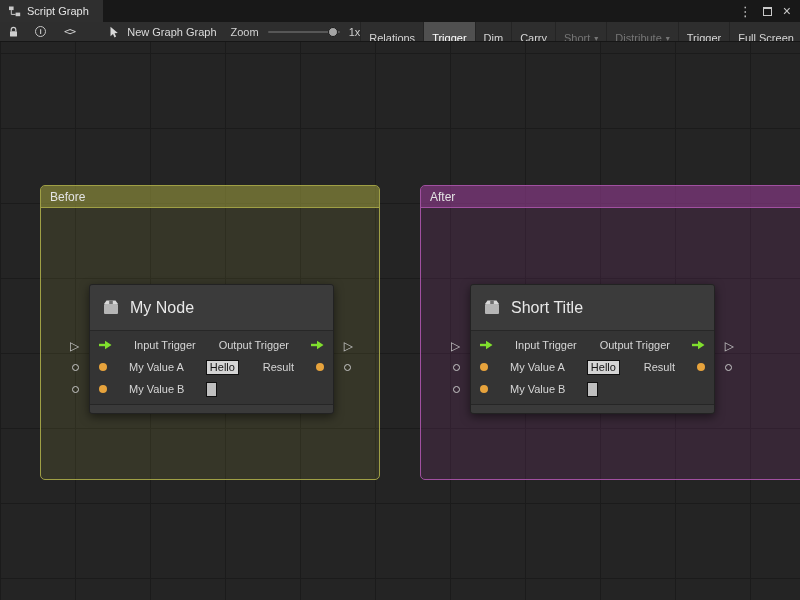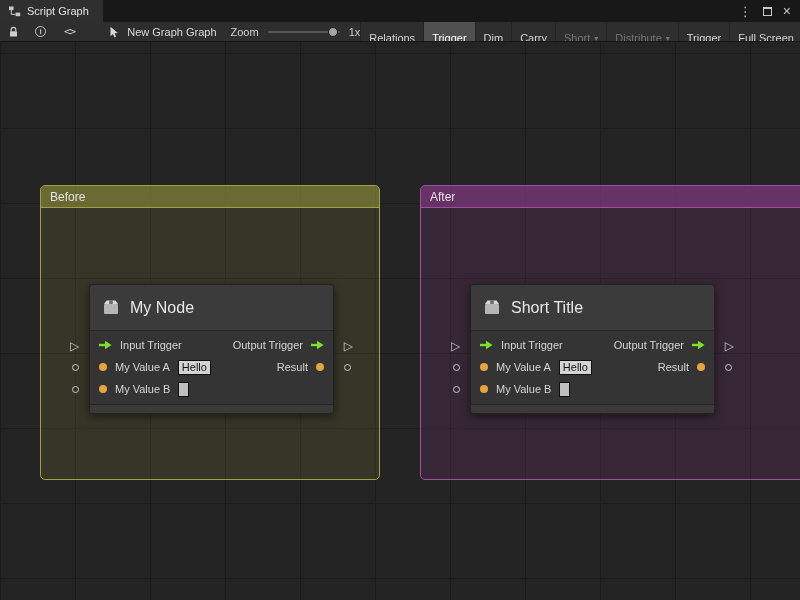--- a/index.html
+++ b/index.html
@@ -42,21 +42,21 @@
   .group.g1 { left:420px; width:396px;text-align:center; }
   .group-header { height:22px; background:var(--g-header); border-bottom:1px solid var(--g-border); display:flex; align-items:center; padding:0 9px; font-size:12px; color:#e3e3e3; border-radius:4px 4px 0 0; }
 
   
   .node { position:absolute; left:48px; top:98px; width:245px; height:130px; background:#343434; border:1px solid #222222; border-radius:3px; box-shadow:0 3px 10px rgba(0,0,0,0.5); }
   .g1 .node { left:49px; }
   .node-header { display:flex; align-items:center; gap:9px; height:46px; padding:0 11px; background:#3b3b3b; border-bottom:1px solid #272727; border-radius:3px 3px 0 0; }
   .node-title { font-size:16px; color:#e8e8e8; }
   .node-body { padding-top:3px; }
   .port-row { display:flex; justify-content:space-between; align-items:center; height:22px; padding:0 9px; }
-  .port { display:flex; align-items:center; gap:8px; font-size:11px; color:#d6d6d6; }
+  .port { display:flex; align-items:center; gap:22px; font-size:11px; color:#d6d6d6; }
   .flow-icon { color:var(--flow-green); display:flex; align-items:center; }
   .value-dot { width:8px; height:8px; border-radius:50%; background:var(--value-orange); display:inline-block; }
   .inline-field { height:15px; line-height:13px; padding:0 3px; background:#d4d4d4; color:#141414; border:1px solid #101010; font-size:11px; display:inline-block; }
   .inline-field.small { width:11px; background:#bfbfbf; }
   .node-footer { position:absolute; left:0; right:0; bottom:0; height:9px; background:#3a3a3a; border-top:1px solid #262626; border-radius:0 0 3px 3px; }
 
   
   .ext { position:absolute; color:#c8c8c8; }
   .ext.tri { font-size:12px; line-height:12px; }
   .ext.circle { width:7px; height:7px; border:1px solid #c8c8c8; border-radius:50%; }

